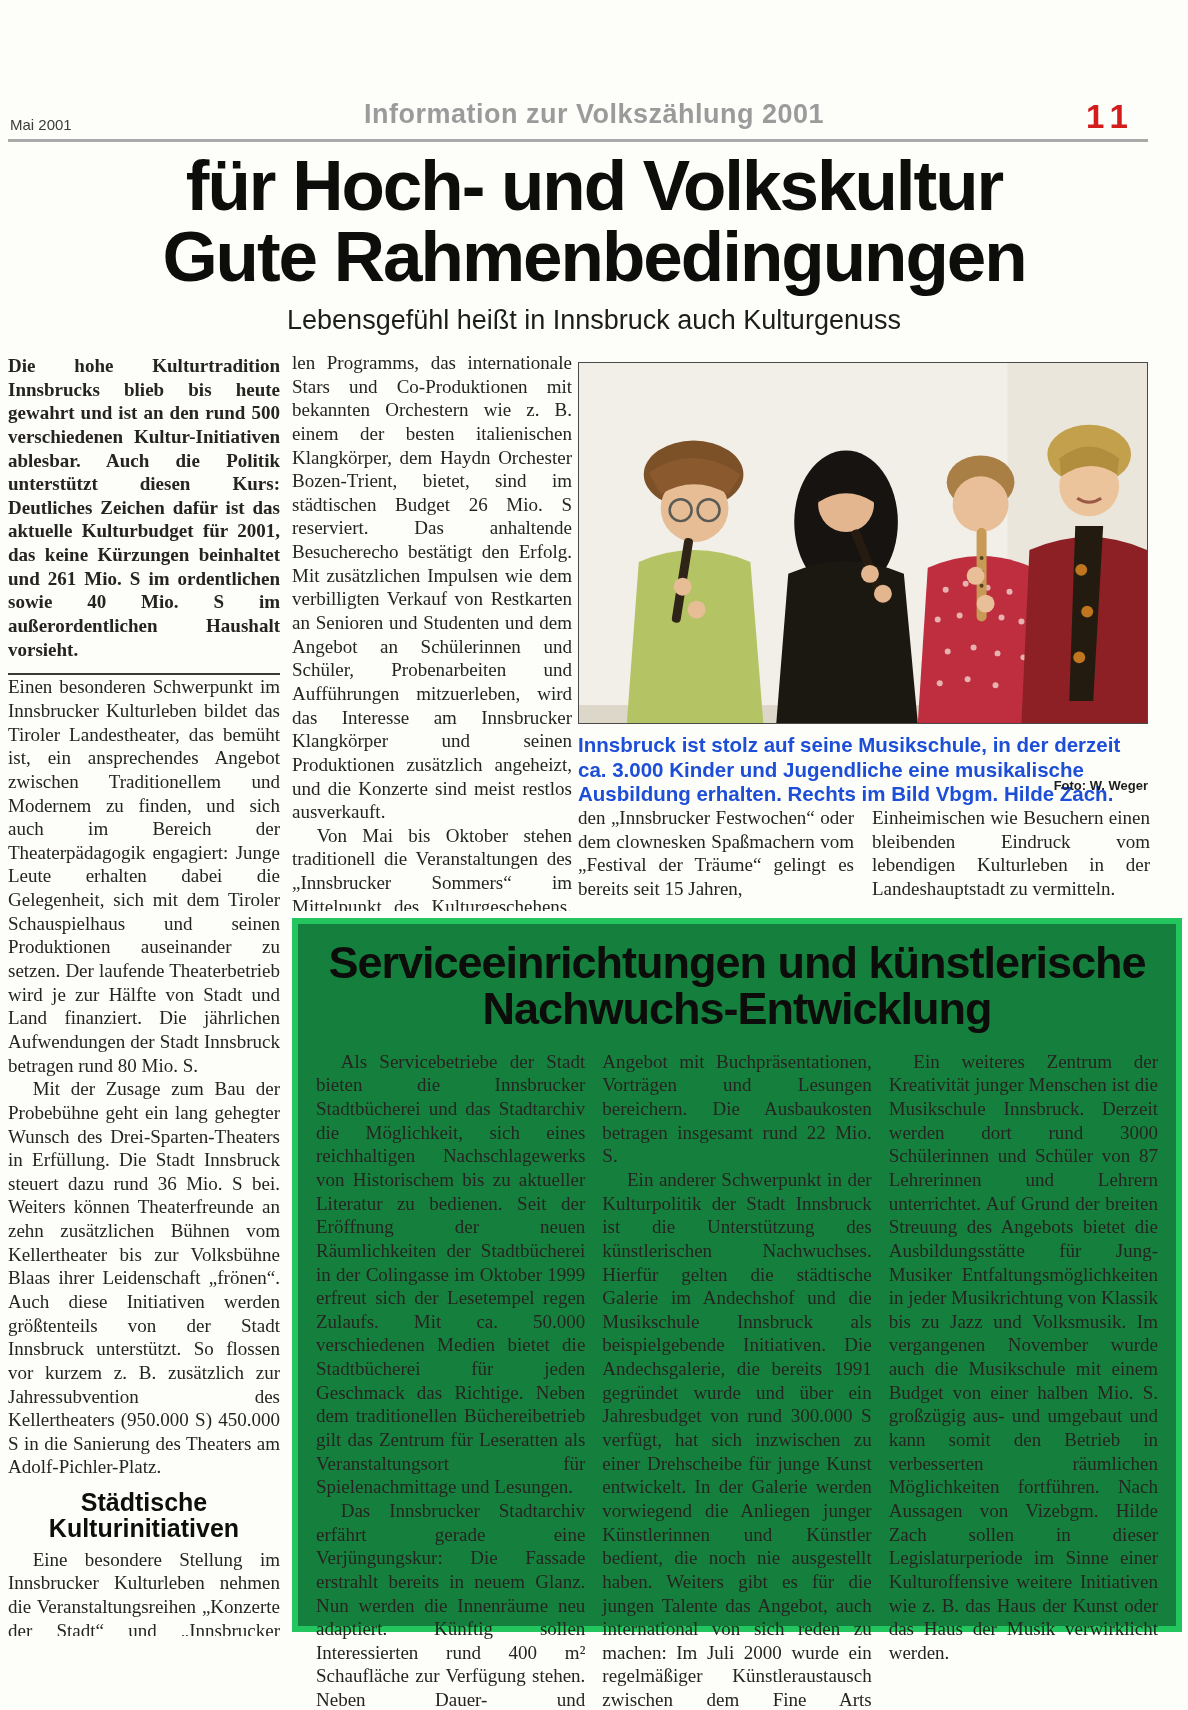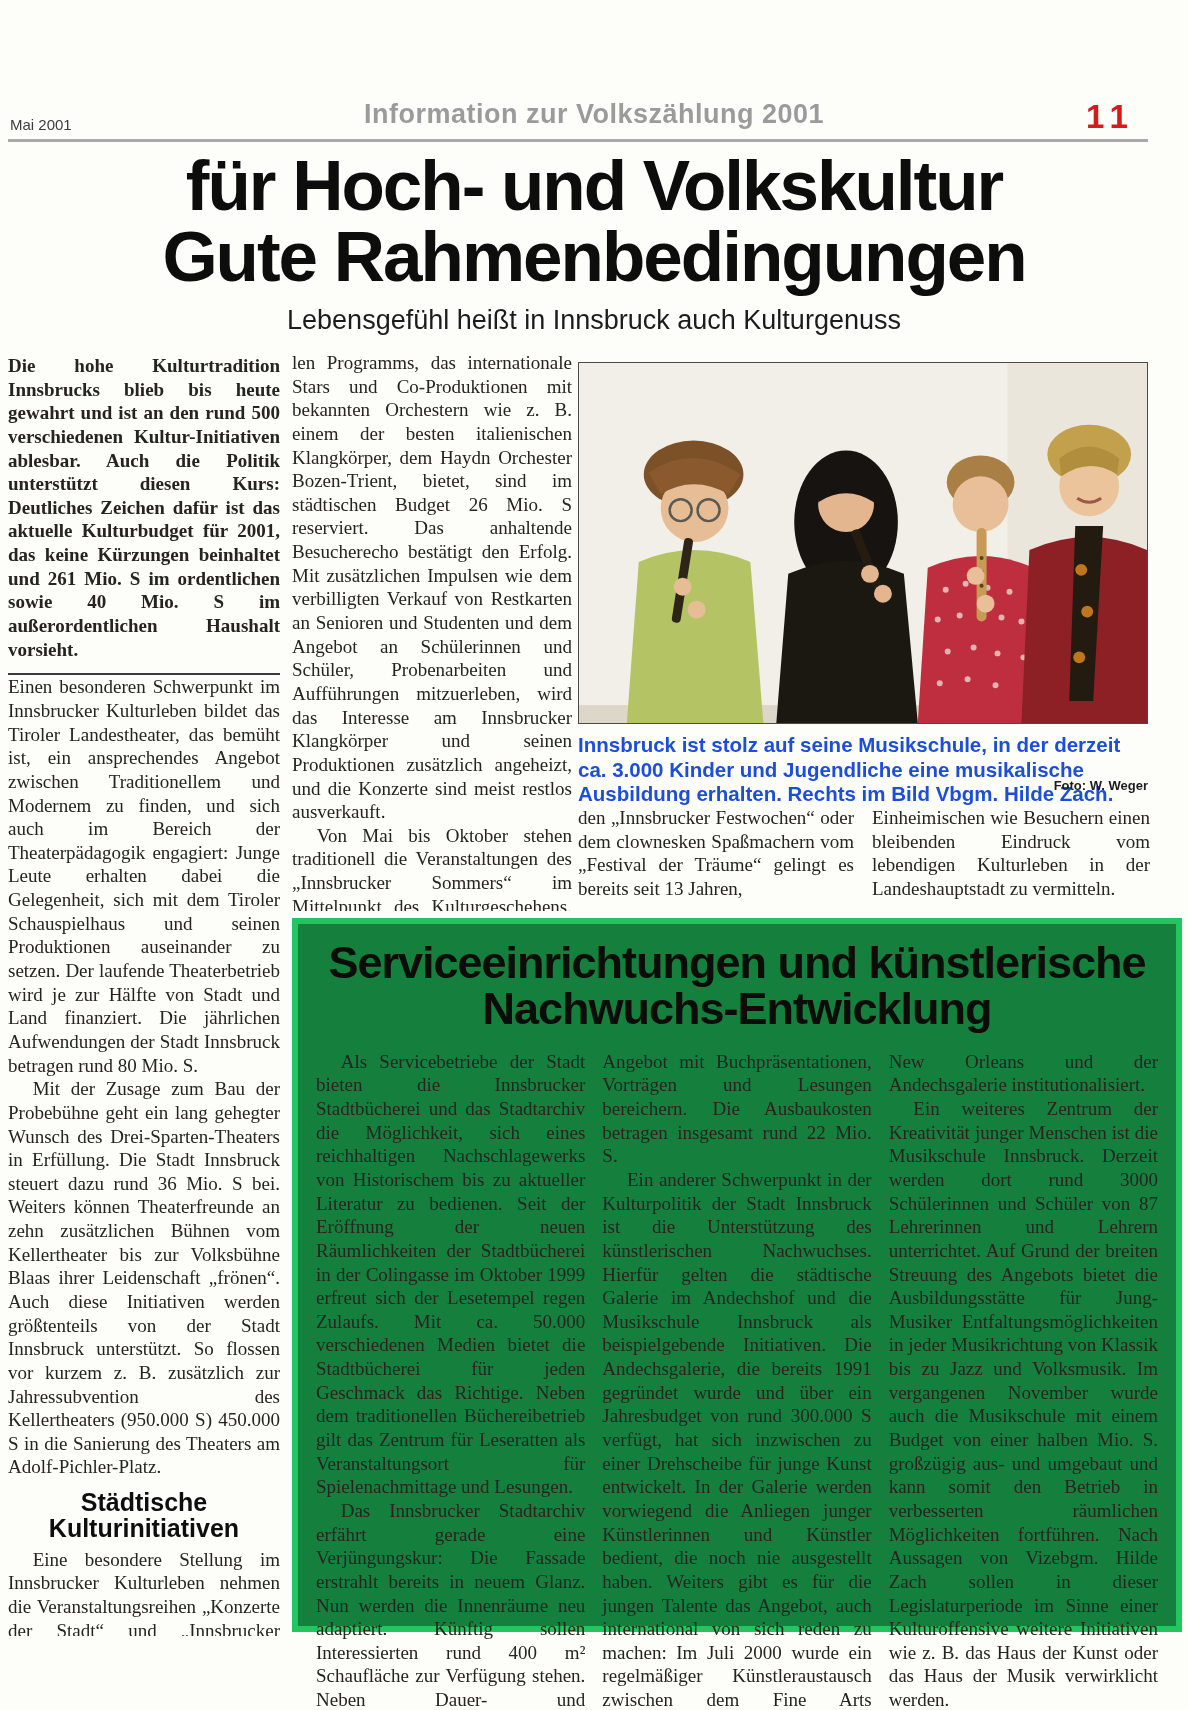--- a/index.html
+++ b/index.html
@@ -198,38 +198,37 @@
       <circle cx="504" cy="208" r="6" fill="#c0761e"></circle>
       <circle cx="510" cy="250" r="6" fill="#c0761e"></circle>
       <circle cx="502" cy="296" r="6" fill="#c0761e"></circle>
     </g>
   </svg>
 </div>
 <div class="caption">Innsbruck ist stolz auf seine Musikschule, in der derzeit ca. 3.000 Kinder und Jugendliche eine musikalische Ausbildung erhalten. Rechts im Bild Vbgm. Hilde Zach.</div>
 <div class="credit">Foto: W. Weger</div>
 
 <div class="col-three news">
-  <p>den „Innsbrucker Festwochen“ oder dem clownesken Spaßmachern vom „Festival der Träume“ gelingt es bereits seit 13 Jahren,</p>
+  <p>den „Innsbrucker Festwochen“ oder dem clownesken Spaßmachern vom „Festival der Träume“ gelingt es bereits seit 15 Jahren,</p>
 </div>
 <div class="col-four news">
   <p>Einheimischen wie Besuchern einen bleibenden Eindruck vom lebendigen Kulturleben in der Landeshauptstadt zu vermitteln.</p>
 </div>
 
 <div class="box">
   <div class="box-title">
     <div>Serviceeinrichtungen und künstlerische</div>
     <div>Nachwuchs-Entwicklung</div>
   </div>
   <div class="box-cols">
     <div class="box-col news">
       <p class="indent">Als Servicebetriebe der Stadt bieten die Innsbrucker Stadtbücherei und das Stadtarchiv die Möglichkeit, sich eines reichhaltigen Nachschlagewerks von Historischem bis zu aktueller Literatur zu bedienen. Seit der Eröffnung der neuen Räumlichkeiten der Stadtbücherei in der Colingasse im Oktober 1999 erfreut sich der Lesetempel regen Zulaufs. Mit ca. 50.000 verschiedenen Medien bietet die Stadtbücherei für jeden Geschmack das Richtige. Neben dem traditionellen Büchereibetrieb gilt das Zentrum für Leseratten als Veranstaltungsort für Spielenachmittage und Lesungen.</p>
       <p class="indent">Das Innsbrucker Stadtarchiv erfährt gerade eine Verjüngungskur: Die Fassade erstrahlt bereits in neuem Glanz. Nun werden die Innenräume neu adaptiert. Künftig sollen Interessierten rund 400 m² Schaufläche zur Verfügung stehen. Neben Dauer- und Sonderausstellungen will man das</p>
     </div>
     <div class="box-col news">
       <p>Angebot mit Buchpräsentationen, Vorträgen und Lesungen bereichern. Die Ausbaukosten betragen insgesamt rund 22 Mio. S.</p>
       <p class="indent">Ein anderer Schwerpunkt in der Kulturpolitik der Stadt Innsbruck ist die Unterstützung des künstlerischen Nachwuchses. Hierfür gelten die städtische Galerie im Andechshof und die Musikschule Innsbruck als beispielgebende Initiativen. Die Andechsgalerie, die bereits 1991 gegründet wurde und über ein Jahresbudget von rund 300.000 S verfügt, hat sich inzwischen zu einer Drehscheibe für junge Kunst entwickelt. In der Galerie werden vorwiegend die Anliegen junger Künstlerinnen und Künstler bedient, die noch nie ausgestellt haben. Weiters gibt es für die jungen Talente das Angebot, auch international von sich reden zu machen: Im Juli 2000 wurde ein regelmäßiger Künstleraustausch zwischen dem Fine Arts Department der University of</p>
     </div>
     <div class="box-col news">
-      <p>New Orleans und der Andechsgalerie institutionalisiert.</p>
       <p class="indent">Ein weiteres Zentrum der Kreativität junger Menschen ist die Musikschule Innsbruck. Derzeit werden dort rund 3000 Schülerinnen und Schüler von 87 Lehrerinnen und Lehrern unterrichtet. Auf Grund der breiten Streuung des Angebots bietet die Ausbildungsstätte für Jung-Musiker Entfaltungsmöglichkeiten in jeder Musikrichtung von Klassik bis zu Jazz und Volksmusik. Im vergangenen November wurde auch die Musikschule mit einem Budget von einer halben Mio. S. großzügig aus- und umgebaut und kann somit den Betrieb in verbesserten räumlichen Möglichkeiten fortführen. Nach Aussagen von Vizebgm. Hilde Zach sollen in dieser Legislaturperiode im Sinne einer Kulturoffensive weitere Initiativen wie z. B. das Haus der Kunst oder das Haus der Musik verwirklicht werden.</p>
     </div>
   </div>
 </div>
 
 </body></html>

